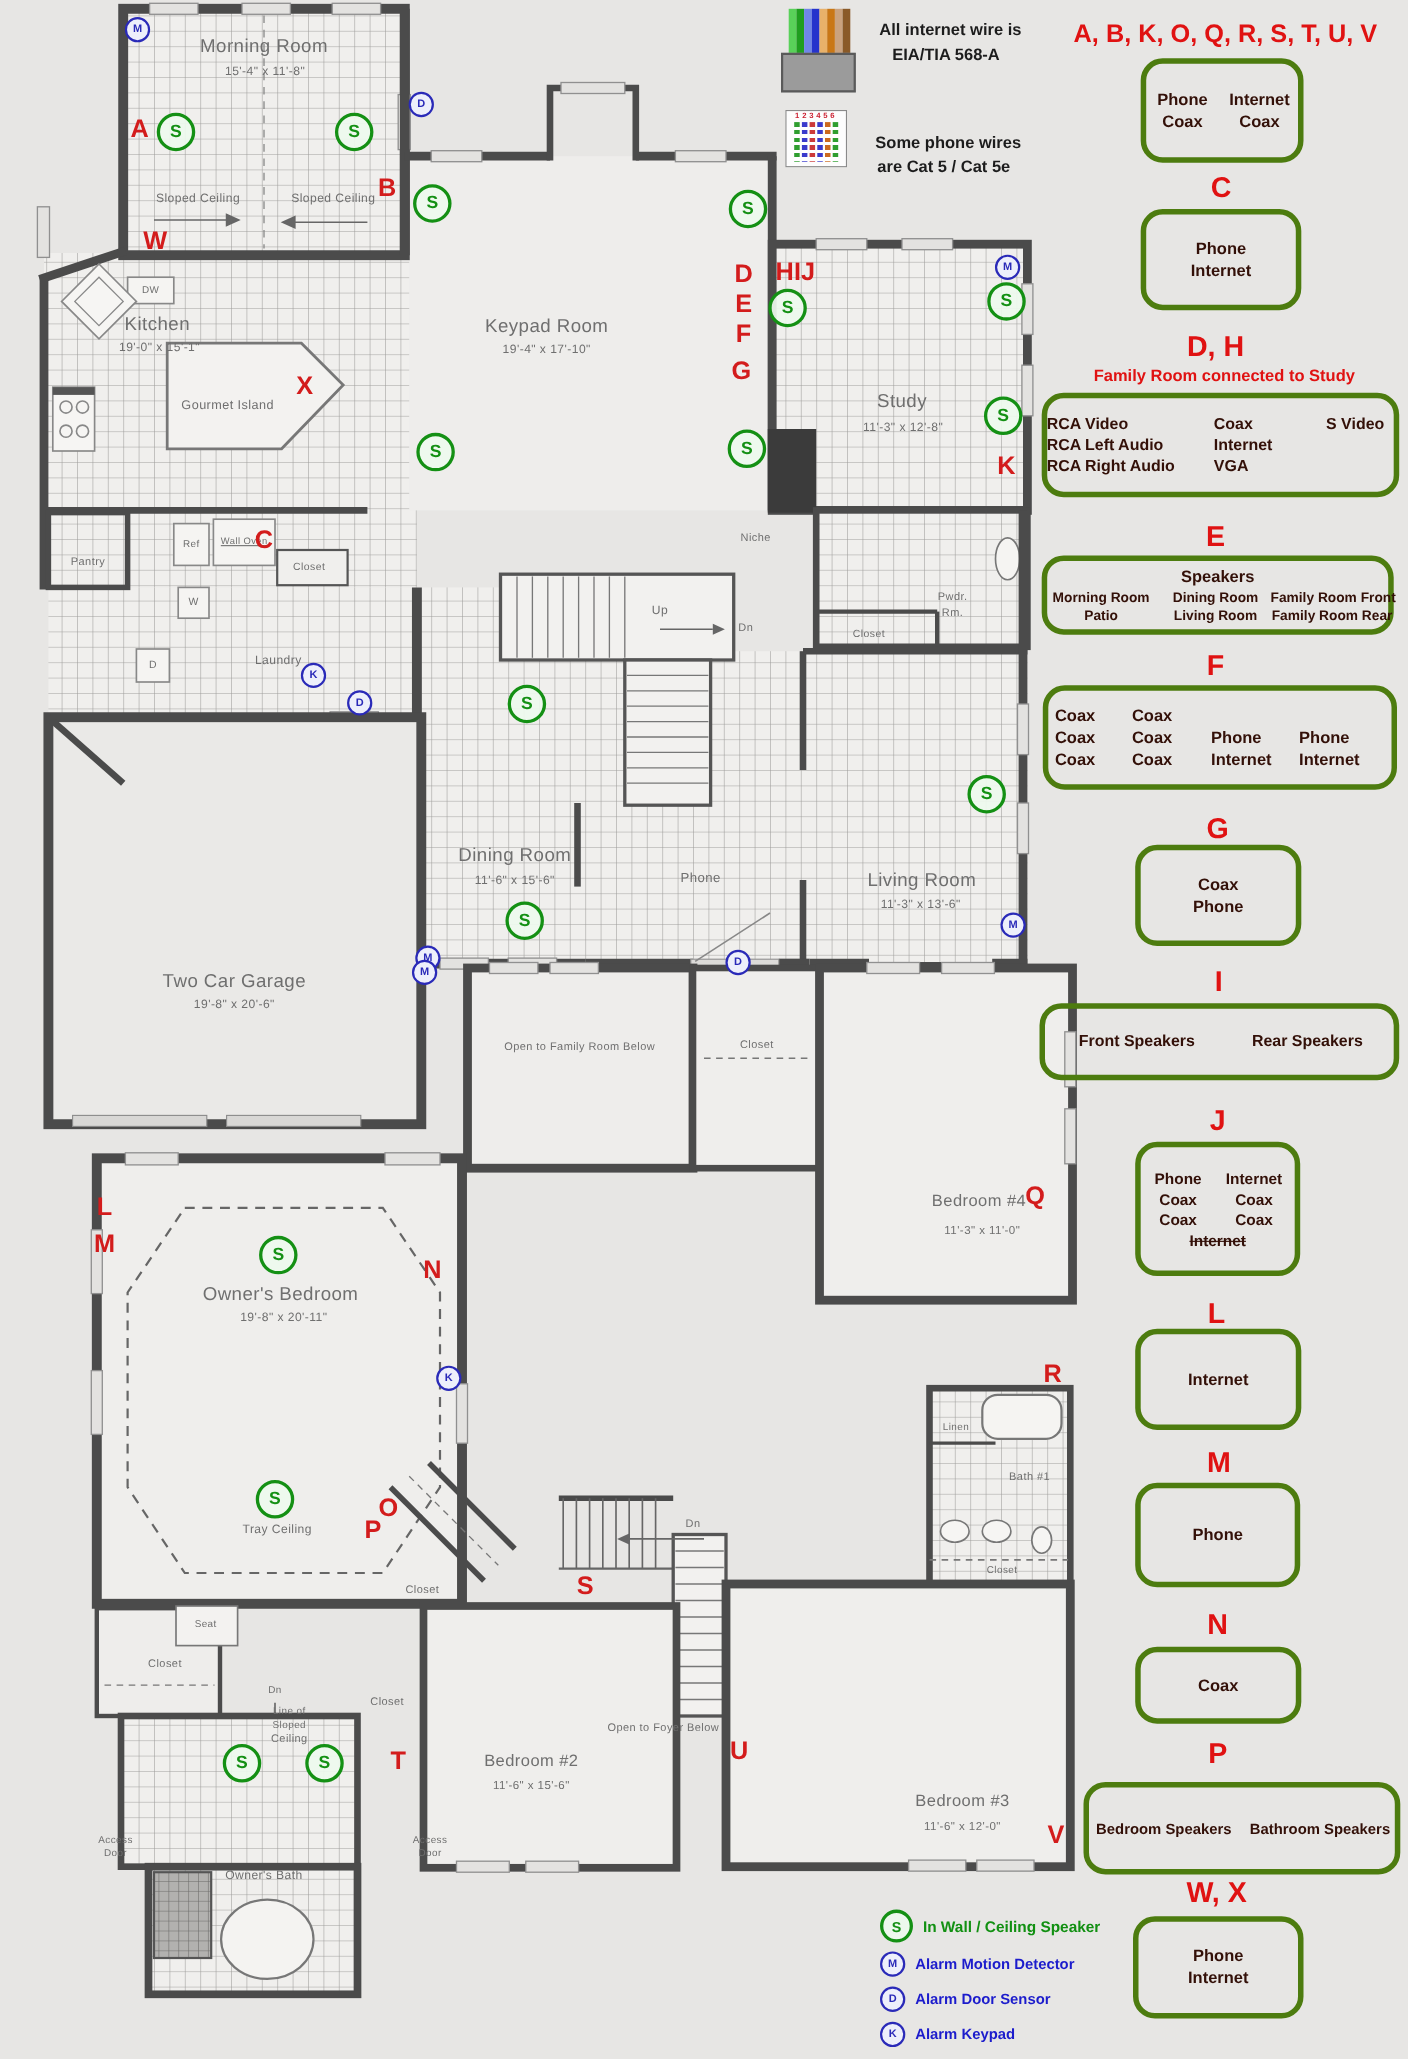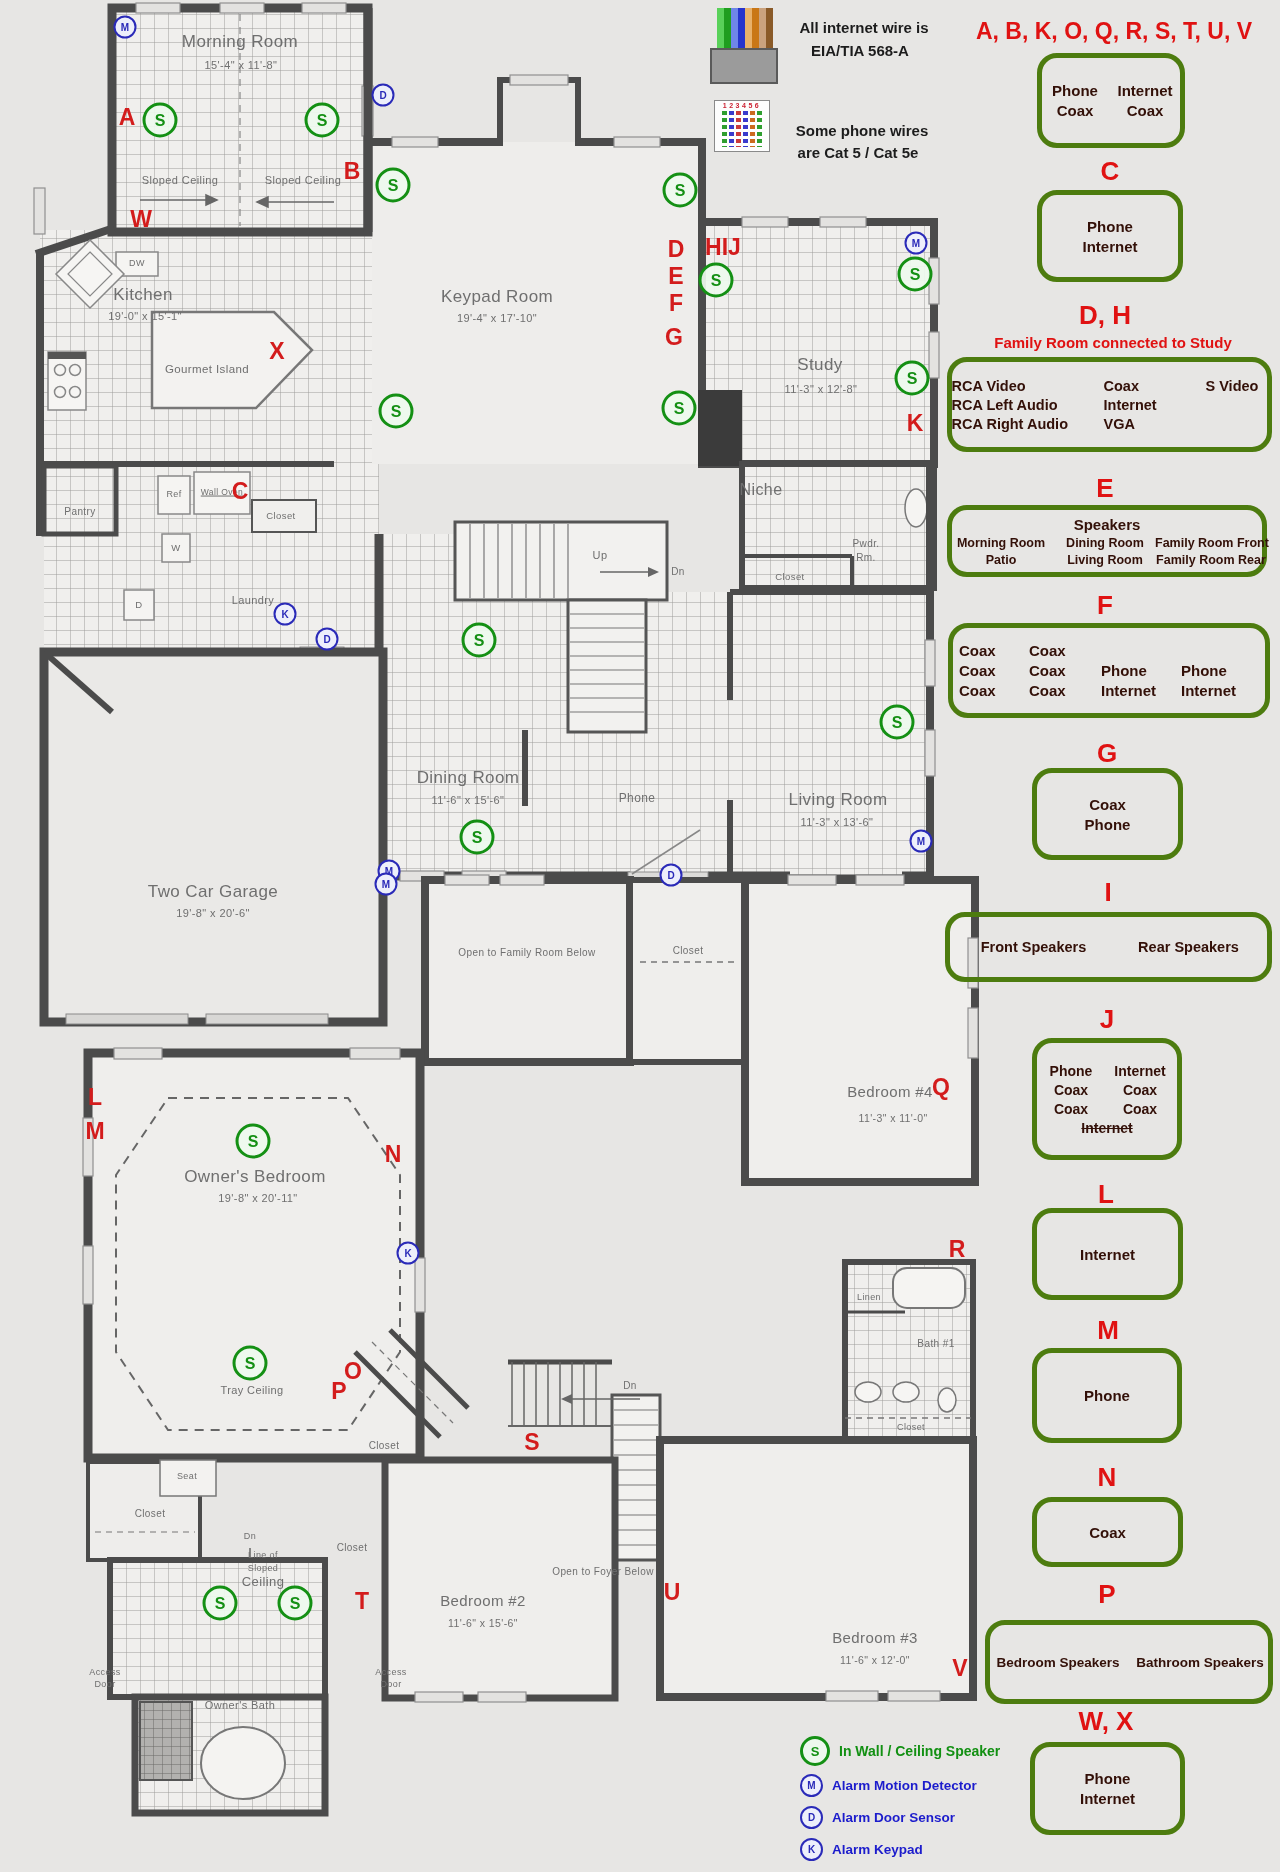--- a/index.html
+++ b/index.html
@@ -468,21 +468,21 @@
       <div class="plabel" style="position: absolute; left: 180px; top: 181px; font-size: 11px;">Sloped Ceiling</div>
       <div class="plabel" style="position: absolute; left: 303px; top: 181px; font-size: 11px;">Sloped Ceiling</div>
       <div class="plabel" style="position: absolute; left: 143px; top: 295px; font-size: 17px;">Kitchen</div>
       <div class="plabel" style="position: absolute; left: 145px; top: 317px; font-size: 11px;">19'-0" x 15'-1"</div>
       <div class="plabel" style="position: absolute; left: 137px; top: 264px; font-size: 9px;">DW</div>
       <div class="plabel" style="position: absolute; left: 207px; top: 369px; font-size: 11.5px;">Gourmet Island</div>
       <div class="plabel" style="position: absolute; left: 497px; top: 297px; font-size: 17px;">Keypad Room</div>
       <div class="plabel" style="position: absolute; left: 497px; top: 319px; font-size: 11px;">19'-4" x 17'-10"</div>
       <div class="plabel" style="position: absolute; left: 820px; top: 365px; font-size: 17px;">Study</div>
       <div class="plabel" style="position: absolute; left: 821px; top: 390px; font-size: 11px;">11'-3" x 12'-8"</div>
-      <div class="plabel" style="position: absolute; left: 761px; top: 490px; font-size: 16px; text-align: right;">Niche</div>
+      <div class="plabel" style="position: absolute; left: 687px; top: 490px; font-size: 10px; text-align: right;">Niche</div>
       <div class="plabel" style="position: absolute; left: 866px; top: 544px; font-size: 10px;">Pwdr.</div>
       <div class="plabel" style="position: absolute; left: 866px; top: 558px; font-size: 10px;">Rm.</div>
       <div class="plabel" style="position: absolute; left: 790px; top: 577px; font-size: 9.5px;">Closet</div>
       <div class="plabel wrap" style="position: absolute; left: 222px; top: 492px; font-size: 8.5px; width: 44px; text-decoration: underline;">Wall Oven</div>
       <div class="plabel" style="position: absolute; left: 174px; top: 495px; font-size: 9px;">Ref</div>
       <div class="plabel" style="position: absolute; left: 281px; top: 516px; font-size: 9.5px;">Closet</div>
       <div class="plabel" style="position: absolute; left: 80px; top: 512px; font-size: 10px;">Pantry</div>
       <div class="plabel" style="position: absolute; left: 176px; top: 548px; font-size: 9.5px;">W</div>
       <div class="plabel" style="position: absolute; left: 139px; top: 605px; font-size: 9.5px;">D</div>
       <div class="plabel" style="position: absolute; left: 253px; top: 601px; font-size: 11px;">Laundry</div>
@@ -535,21 +535,21 @@
       <div class="plabel" style="position: absolute; left: 252px; top: 1391px; font-size: 11px;">Tray Ceiling</div>
       <div class="plabel" style="position: absolute; left: 869px; top: 1298px; font-size: 9px;">Linen</div>
       <div class="plabel" style="position: absolute; left: 936px; top: 1344px; font-size: 10px;">Bath #1</div>
       <div class="plabel" style="position: absolute; left: 911px; top: 1428px; font-size: 9px;">Closet</div>
       <div class="plabel" style="position: absolute; left: 384px; top: 1446px; font-size: 10px;">Closet</div>
       <div class="plabel" style="position: absolute; left: 150px; top: 1514px; font-size: 10px;">Closet</div>
       <div class="plabel" style="position: absolute; left: 352px; top: 1548px; font-size: 10px;">Closet</div>
       <div class="plabel" style="position: absolute; left: 250px; top: 1537px; font-size: 9px;">Dn</div>
       <div class="plabel" style="position: absolute; left: 263px; top: 1556px; font-size: 9px;">Line of</div>
       <div class="plabel" style="position: absolute; left: 263px; top: 1569px; font-size: 9px;">Sloped</div>
-      <div class="plabel" style="position: absolute; left: 263px; top: 1582px; font-size: 13px; text-align: right;">Ceiling</div>
+      <div class="plabel" style="position: absolute; left: 263px; top: 1582px; font-size: 10px; text-align: right;">Ceiling</div>
       <div class="plabel" style="position: absolute; left: 187px; top: 1477px; font-size: 9px;">Seat</div>
       <div class="plabel" style="position: absolute; left: 630px; top: 1386px; font-size: 10px;">Dn</div>
       <div class="plabel" style="position: absolute; left: 483px; top: 1601px; font-size: 15px;">Bedroom #2</div>
       <div class="plabel" style="position: absolute; left: 483px; top: 1624px; font-size: 10.5px;">11'-6" x 15'-6"</div>
       <div class="plabel" style="position: absolute; left: 603px; top: 1572px; font-size: 10px;">Open to Foyer Below</div>
       <div class="plabel" style="position: absolute; left: 875px; top: 1638px; font-size: 15px;">Bedroom #3</div>
       <div class="plabel" style="position: absolute; left: 875px; top: 1661px; font-size: 10.5px;">11'-6" x 12'-0"</div>
       <div class="plabel" style="position: absolute; left: 240px; top: 1706px; font-size: 11px;">Owner's Bath</div>
       <div class="plabel" style="position: absolute; left: 105px; top: 1673px; font-size: 9px;">Access</div>
       <div class="plabel" style="position: absolute; left: 105px; top: 1685px; font-size: 9px;">Door</div>

